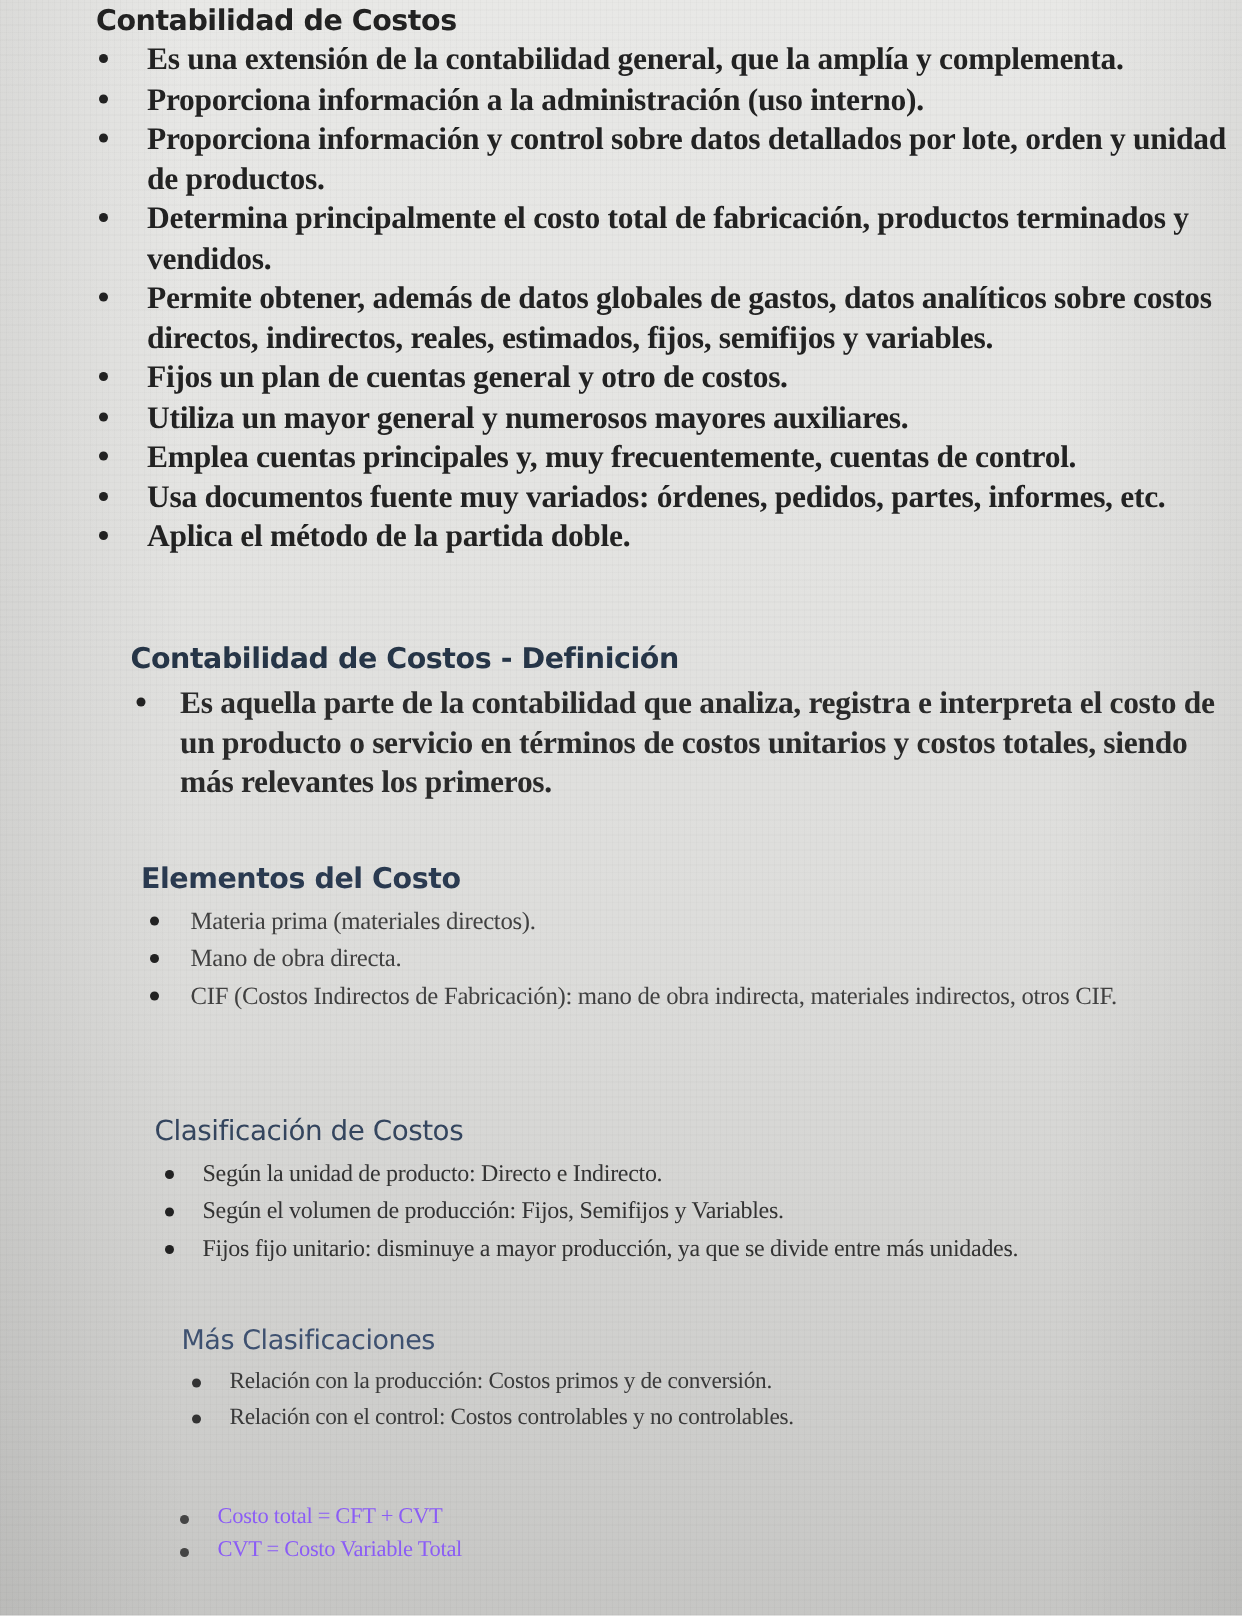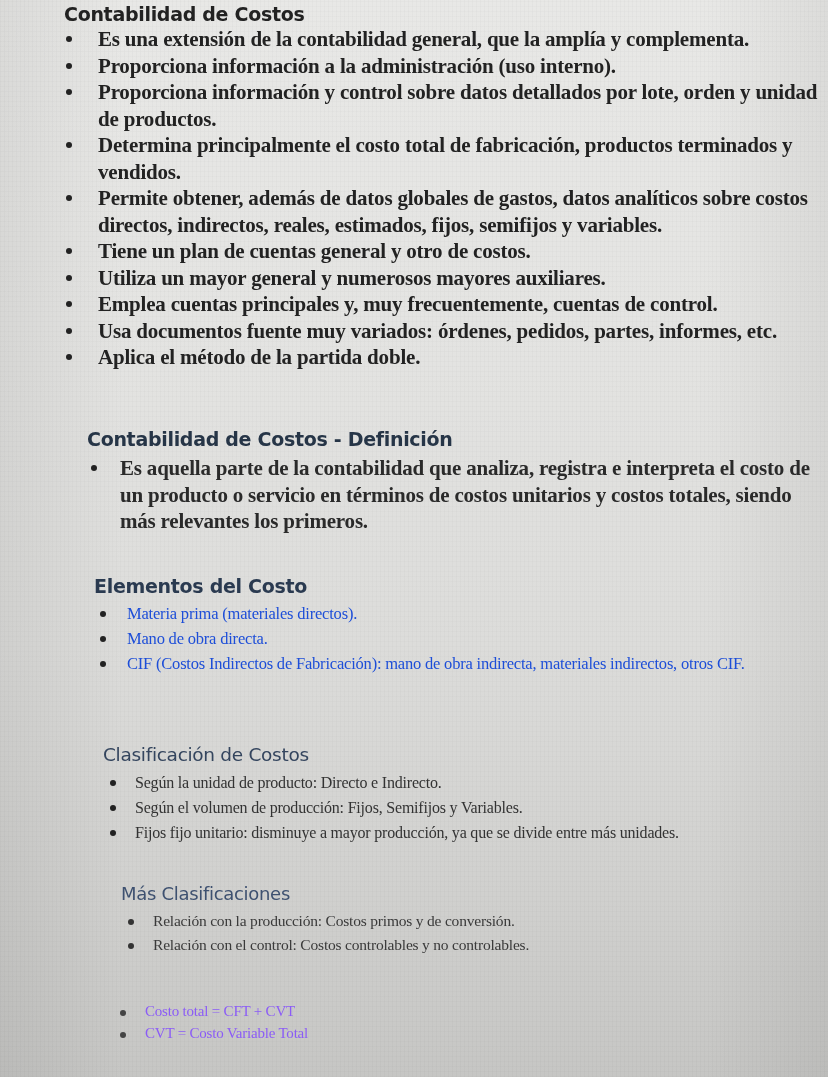--- a/index.html
+++ b/index.html
@@ -61,21 +61,21 @@
     #s2 { left: 87px; top: 427px; width: 730px; }
     #s2 h2 { color: #263547; font-weight: bold; }
     #s2 ul { margin-top: 4px; }
     #s2 li { padding-left: 33px; color: #2a2a2a; font-weight: bold; }
     #s2 li .bullet { left: 4px; }
 
     
     #s3 { left: 94px; top: 574px; width: 720px; }
     #s3 h2 { color: #2a3a50; }
     #s3 ul { margin-top: 3px; }
-    #s3 li { padding-left: 33px; color: #1d4ed8; font-size: 16.5px; line-height: 25px; }
+    #s3 li { padding-left: 33px; color: #404040; font-size: 16.5px; line-height: 25px; }
     #s3 li .bullet { left: 6px; }
 
     
     #s4 { left: 103px; top: 743px; width: 720px; }
     #s4 h2 { color: #34455e; font-weight: normal; font-size: 18.5px; }
     #s4 ul { margin-top: 3px; }
     #s4 li { padding-left: 32px; color: #333; font-size: 16px; line-height: 25px; }
     #s4 li .bullet { left: 7px; }
 
     
@@ -98,21 +98,21 @@
 <div class="vignette"></div>
 
 <div class="section" id="s1">
   <h2>Contabilidad de Costos</h2>
   <ul>
     <li><span class="bullet"></span><span>Es una extensión de la contabilidad general, que la amplía y complementa.</span></li>
     <li><span class="bullet"></span><span>Proporciona información a la administración (uso interno).</span></li>
     <li><span class="bullet"></span><span>Proporciona información y control sobre datos detallados por lote, orden y unidad de productos.</span></li>
     <li><span class="bullet"></span><span>Determina principalmente el costo total de fabricación, productos terminados y vendidos.</span></li>
     <li><span class="bullet"></span><span>Permite obtener, además de datos globales de gastos, datos analíticos sobre costos directos, indirectos, reales, estimados, fijos, semifijos y variables.</span></li>
-    <li><span class="bullet"></span><span>Tiene un plan de cuentas general y otro de costos.</span></li>
+    <li><span class="bullet"></span><span>Fijos un plan de cuentas general y otro de costos.</span></li>
     <li><span class="bullet"></span><span>Utiliza un mayor general y numerosos mayores auxiliares.</span></li>
     <li><span class="bullet"></span><span>Emplea cuentas principales y, muy frecuentemente, cuentas de control.</span></li>
     <li><span class="bullet"></span><span>Usa documentos fuente muy variados: órdenes, pedidos, partes, informes, etc.</span></li>
     <li><span class="bullet"></span><span>Aplica el método de la partida doble.</span></li>
   </ul>
 </div>
 
 <div class="section" id="s2">
   <h2>Contabilidad de Costos - Definición</h2>
   <ul>

